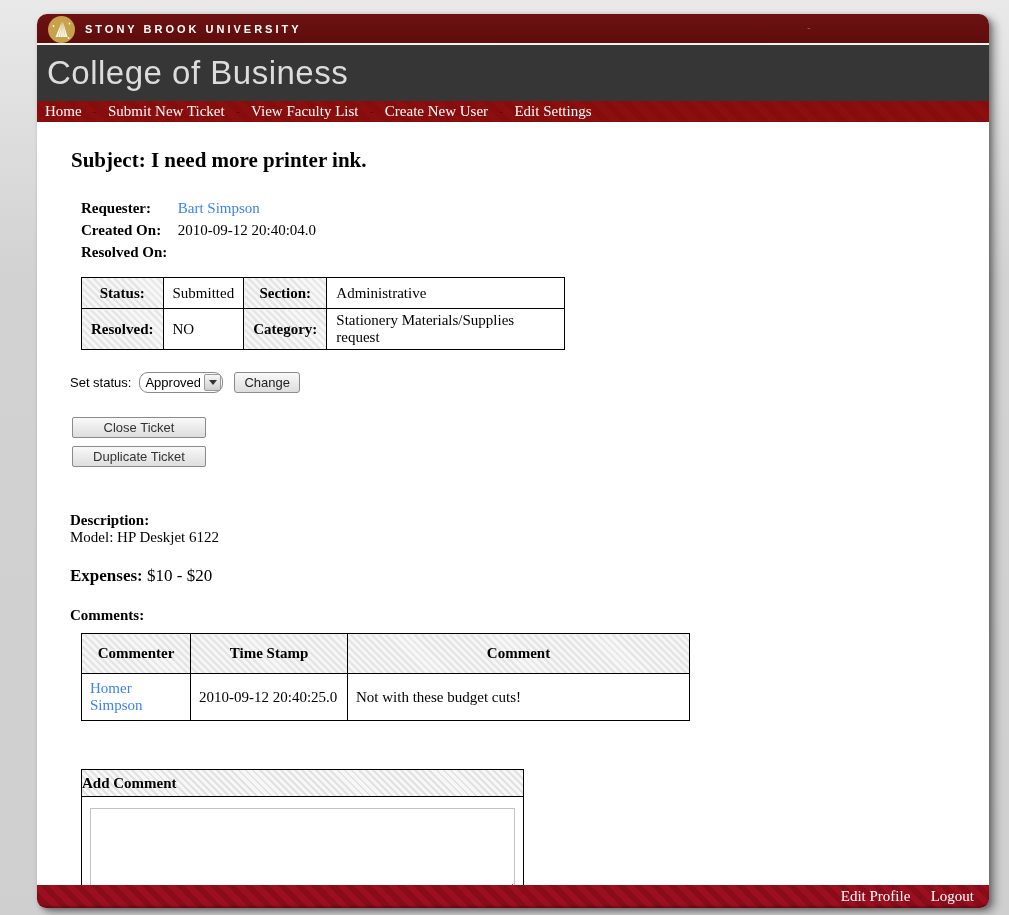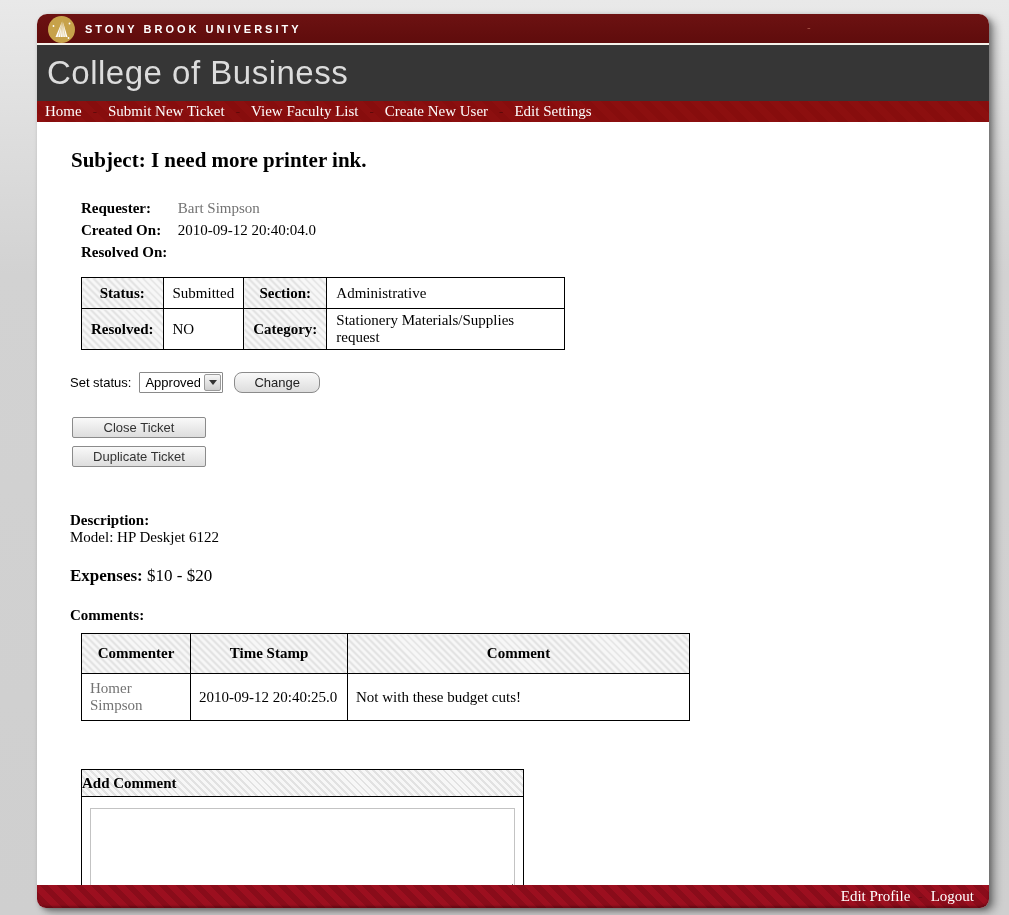--- a/index.html
+++ b/index.html
@@ -57,21 +57,21 @@
     font-size: 15px; color: #ffffff;
   }
   .nav a { color: #fdfdfd; text-decoration: none; padding: 0 3px; }
   .nav .sep { color: #5e0909; margin: 0 8px; font-size: 13px; }
   
   .content { flex: 1 1 auto; background: #ffffff; padding: 26px 20px 0 33px; overflow: hidden; }
   .subject { font-size: 21px; font-weight: bold; color: #000; margin-left: 1px; }
   .fields { margin: 24px 0 0 11px; }
   .field-row { line-height: 22px; font-size: 15px; }
   .field-label { display: inline-block; min-width: 93px; font-weight: bold; }
-  .purple-link { color: #737373; text-decoration: none; }
+  .purple-link { color: #3b82f6; text-decoration: none; }
   
   table { border-collapse: collapse; }
   .status-table { margin: 14px 0 0 11px; }
   .status-table td {
     border: 1px solid #000; font-size: 15px; height: 31px;
     padding: 3px 9px; background: #fff;
   }
   .hatch {
     background: repeating-linear-gradient(45deg, #f7f7f7 0px, #f7f7f7 3px, #e2e2e2 3px, #e2e2e2 5px) !important;
   }
@@ -81,41 +81,41 @@
   
   .set-status {
     margin: 22px 0 0 0;
     display: flex; align-items: center;
     font-family: "Liberation Sans", sans-serif; font-size: 13px; color: #000;
   }
   .select-wrap { position: relative; display: inline-block; margin-left: 8px; }
   .select-wrap select {
     -webkit-appearance: none; appearance: none;
     width: 84px; height: 21px;
-    border: 1px solid #8a8a8a; border-radius: 1px;
+    border: 1px solid #8a8a8a; border-radius: 9px;
     background: #ffffff;
     font-family: "Liberation Sans", sans-serif; font-size: 13px;
     padding: 0 22px 0 5px; color: #000;
   }
   .select-arrow {
     position: absolute; right: 2px; top: 2px; bottom: 2px; width: 17px;
     background: linear-gradient(180deg, #f6f6f6, #cfcfcf);
     border: 1px solid #9a9a9a; border-radius: 2px;
     display: flex; align-items: center; justify-content: center;
     pointer-events: none;
   }
   .select-arrow i {
     width: 0; height: 0; border-left: 4px solid transparent;
     border-right: 4px solid transparent; border-top: 5px solid #333;
   }
   .btn {
     font-family: "Liberation Sans", sans-serif; font-size: 13px; color: #222;
     background: linear-gradient(180deg, #f9f9f9 0%, #dddddd 100%);
-    border: 1px solid #8b8b8b; border-radius: 8px;
-    padding: 2px 19px; cursor: pointer;
+    border: 1px solid #8b8b8b; border-radius: 3px;
+    padding: 2px 9px; cursor: pointer;
   }
   .change-btn { margin-left: 11px; }
   .big-btn {
     display: block; width: 134px; text-align: center;
     padding: 2px 0; margin-left: 2px; border-radius: 2px; color: #333;
   }
   .close-btn { margin-top: 24px; }
   .dup-btn { margin-top: 8px; }
   
   .desc-label { margin-top: 45px; font-size: 15px; font-weight: bold; }

